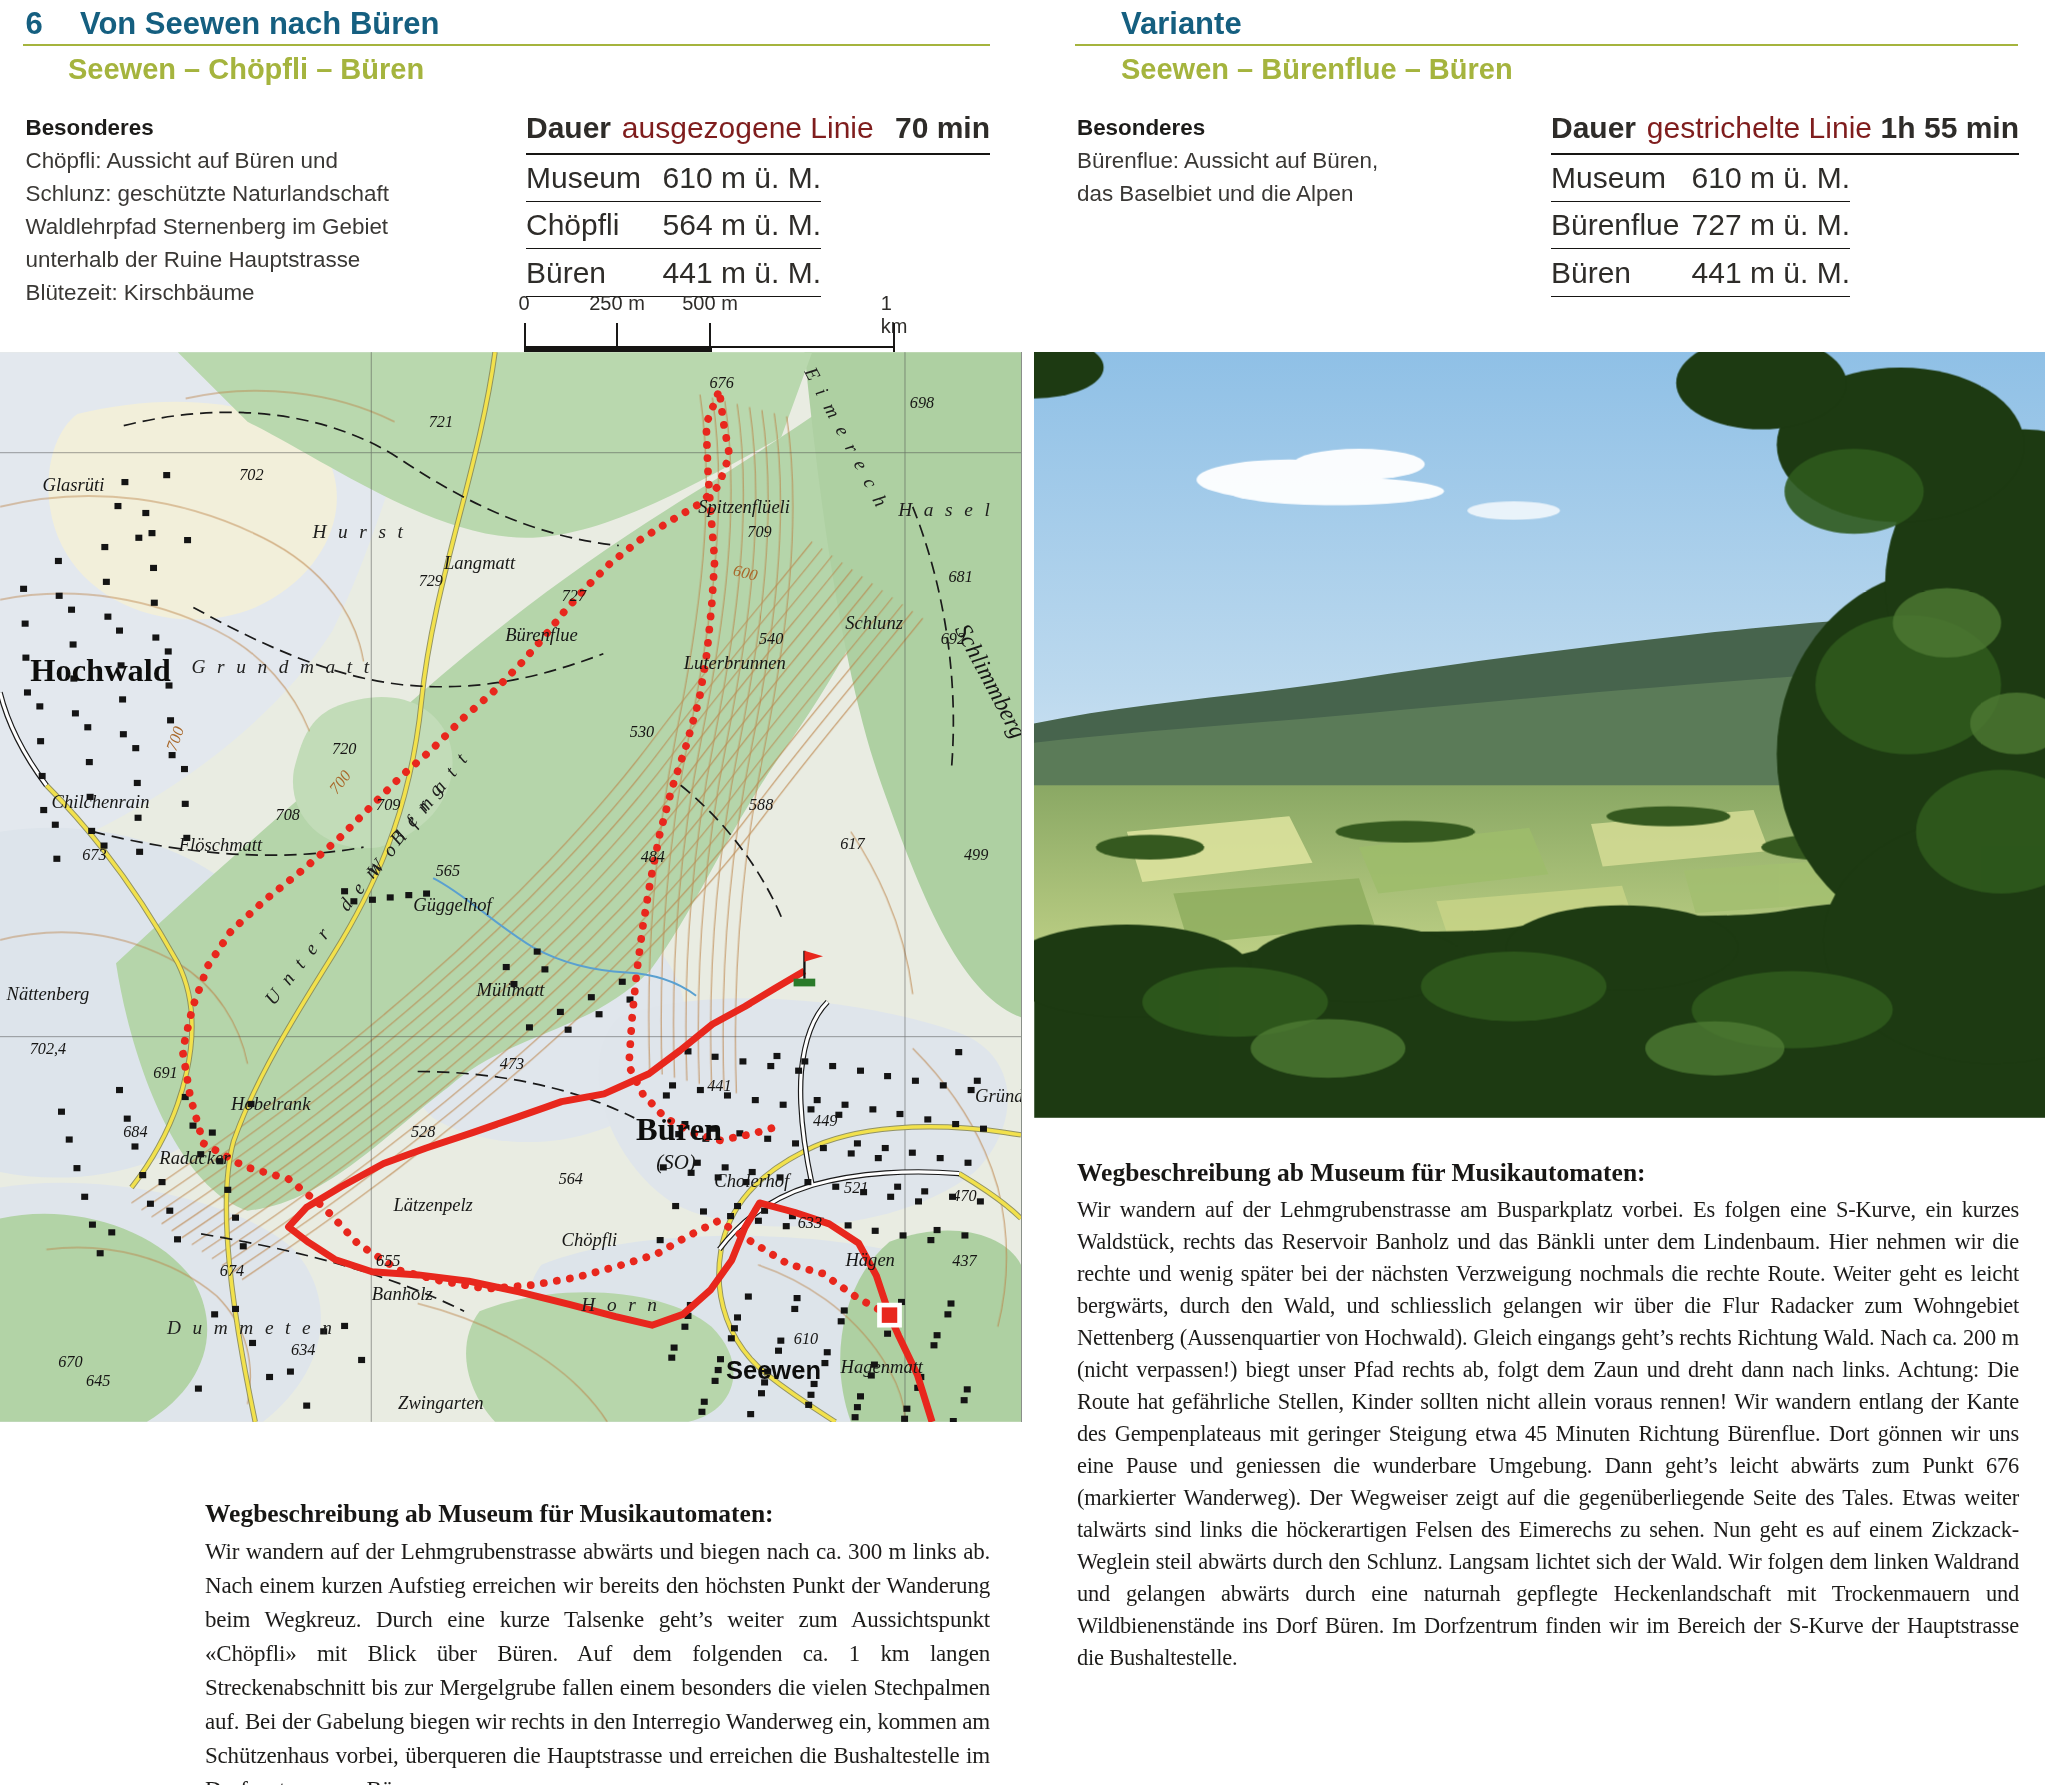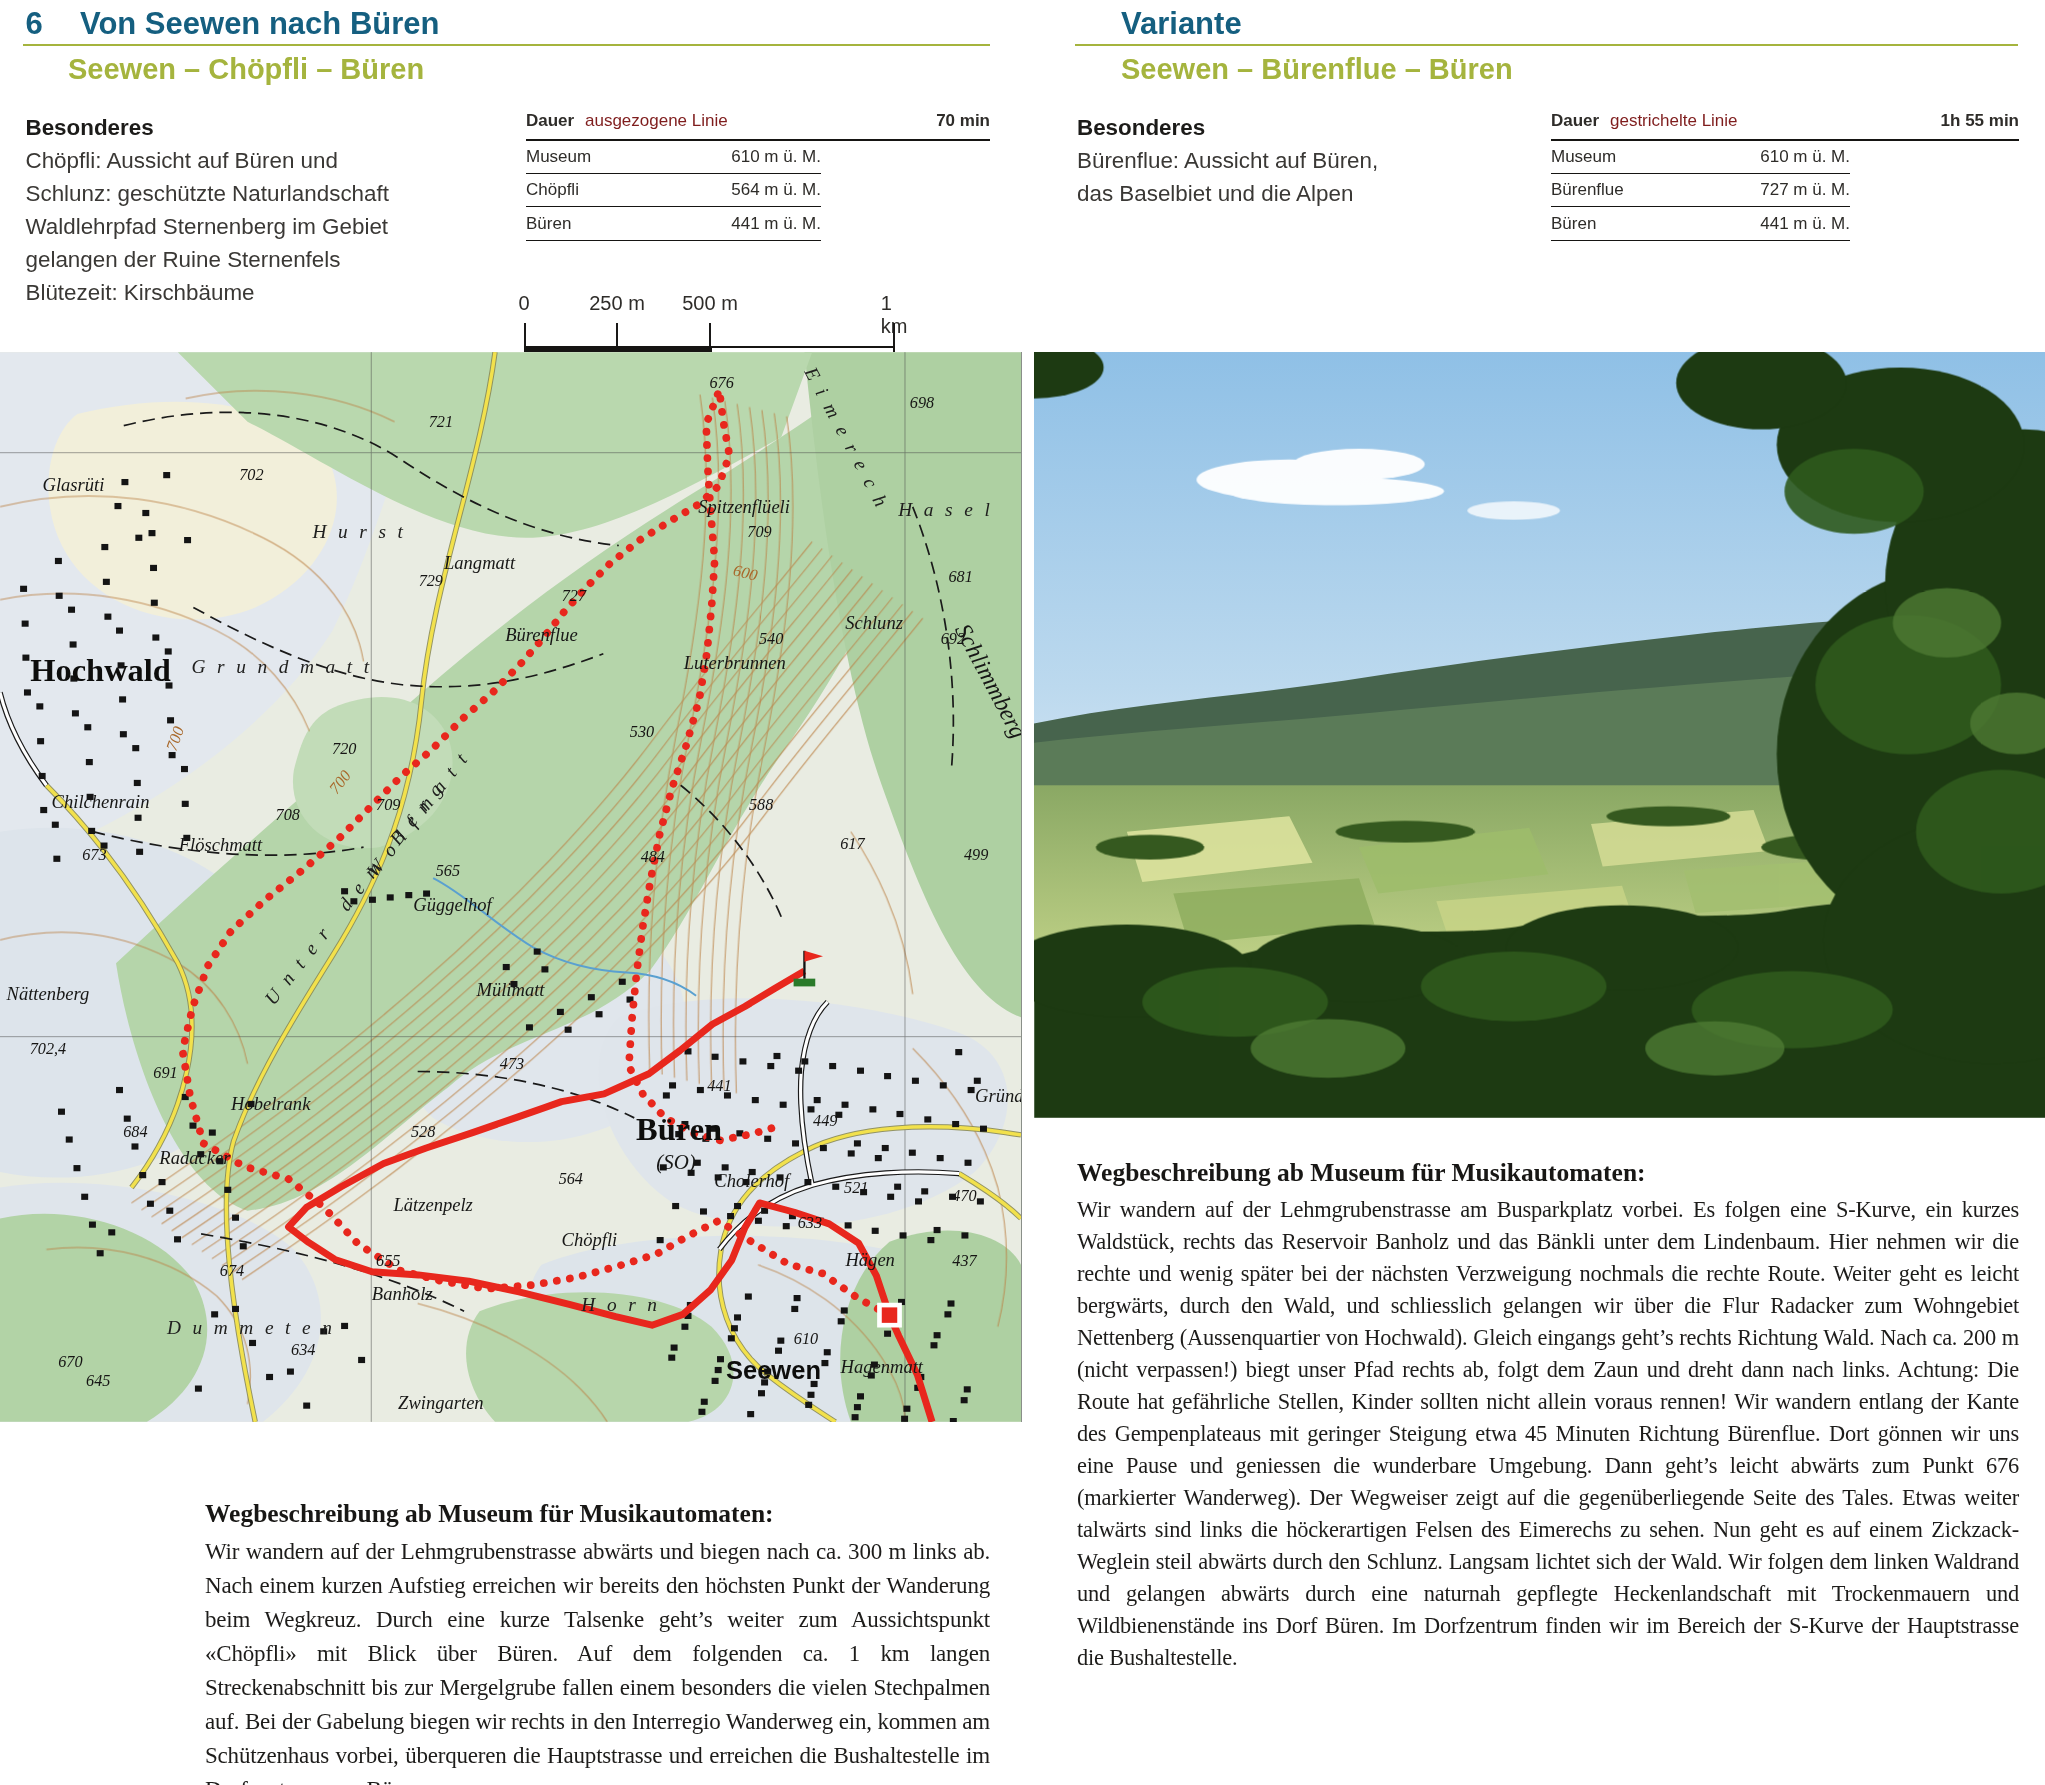--- a/index.html
+++ b/index.html
@@ -11,21 +11,21 @@
   .route-num{color:#155f80;font-weight:bold;font-size:31px;}
   .route-title{color:#155f80;font-weight:bold;font-size:31px;}
   .route-sub{color:#a5b43e;font-weight:bold;font-size:29px;}
   .rule{height:2.3px;background:#a5b43e;}
 
   
   .info-head{font-weight:bold;font-size:22.4px;color:#1c1b19;line-height:33px;}
   .info-line{font-size:22.4px;color:#3a3835;line-height:33px;}
 
   
-  .dauer{font-size:17px;color:#2e2c29;}
+  .dauer{font-size:30px;color:#2e2c29;}
   .dauer-header{display:flex;align-items:baseline;border-bottom:2.3px solid #161513;padding-bottom:7.7px;}
   .dauer-header .dlabel{font-weight:bold;margin-right:10.8px;}
   .dauer-header .dtype{color:#7f1d1d;}
   .dauer-header .dtime{font-weight:bold;margin-left:auto;}
   .dauer-rows{}
   .dauer-row{display:flex;justify-content:space-between;border-bottom:1.9px solid #161513;
              padding:6.2px 0 6.2px 0;}
   .dauer-row .rname{}
   .dauer-row .rval{}
 
@@ -71,21 +71,21 @@
 
   <div class="abs route-title" style="left:1121px;top:6.2px;">Variante</div>
   <div class="abs rule" style="left:1075px;top:44px;width:943px;"></div>
   <div class="abs route-sub" style="left:1121px;top:53px;">Seewen – Bürenflue – Büren</div>
 
   <div class="abs" style="left:25.5px;top:111px;width:464px;">
     <div class="info-head">Besonderes</div>
     <div class="info-line">Chöpfli: Aussicht auf Büren und</div>
     <div class="info-line">Schlunz: geschützte Naturlandschaft</div>
     <div class="info-line">Waldlehrpfad Sternenberg im Gebiet</div>
-    <div class="info-line">gelangen der Ruine Sternenfels</div>
+    <div class="info-line">unterhalb der Ruine Hauptstrasse</div>
     <div class="info-line">Blütezeit: Kirschbäume</div>
   </div>
 
   <div class="abs dauer" style="left:526px;top:111px;width:464px;">
     <div class="dauer-header">
       <span class="dlabel">Dauer</span>
       <span class="dtype">ausgezogene Linie</span>
       <span class="dtime">70 min</span>
     </div>
     <div class="dauer-rows" style="width:295px;">

